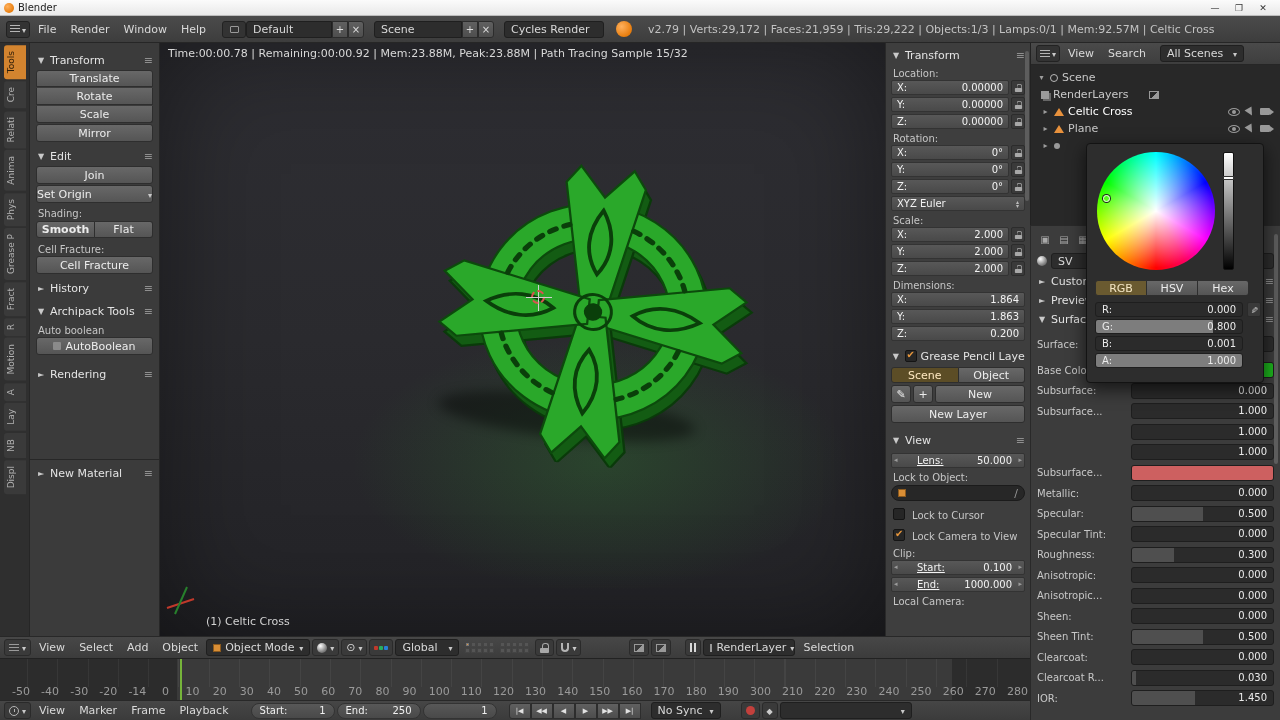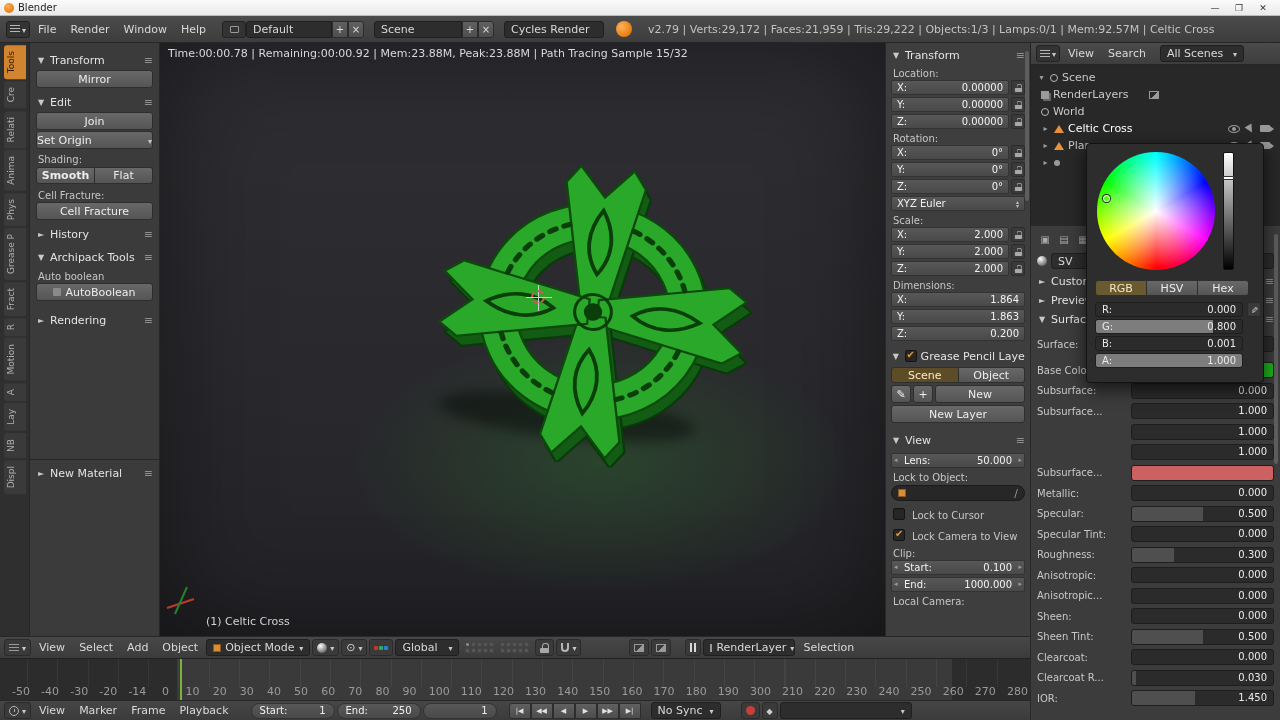--- a/index.html
+++ b/index.html
@@ -120,21 +120,21 @@
       padding:3px 5px;overflow:hidden;}
   #npanel .lbl{margin:4px 0 1px 2px;}
   .nrow{display:flex;gap:2px;margin-bottom:2px;}
   .nfield{flex:1;height:15px;background:linear-gradient(#585858,#494949);border:1px solid #333;border-radius:2px;
       display:flex;justify-content:space-between;align-items:center;padding:0 5px;font-size:10px;color:#f2f2f2;}
   .lockbtn{width:14px;height:15px;background:#3a3a3a;border:1px solid #2c2c2c;border-radius:2px;
       display:flex;align-items:center;justify-content:center;}
   .lockbtn .lock{transform:scale(.8);}
   .numwide{position:relative;height:15px;background:linear-gradient(#585858,#494949);border:1px solid #333;
       border-radius:2px;margin-bottom:2px;font-size:10px;color:#f2f2f2;}
-  .numwide .nw-l{position:absolute;left:12px;top:1px;}
+  .numwide .nw-l{position:absolute;left:25px;top:1px;text-decoration:underline;}
   .numwide .nw-v{position:absolute;right:12px;top:1px;}
   .numwide::before{content:"◂";position:absolute;left:2px;top:2px;font-size:7px;color:#9c9c9c;}
   .numwide::after{content:"▸";position:absolute;right:2px;top:2px;font-size:7px;color:#9c9c9c;}
   .gp-tabs{display:flex;margin:2px 0;}
   .gp-tabs .btn{flex:1;height:16px;border-radius:0;}
   .gp-tabs .btn:first-child{border-radius:3px 0 0 3px;}
   .gp-tabs .btn:last-child{border-radius:0 3px 3px 0;border-left-width:0;}
   .gp-tabs .btn.active{background:#5c4d26;color:#ffe9c2;}
   .toolrow{display:flex;gap:2px;margin:2px 0;}
   .sq-btn{width:20px;flex:none;}
@@ -302,20 +302,25 @@
 
         <div class="vtab">Displ</div>
       </div>
   </div>
 
   <div id="toolshelf" class="abs">
     <div class="panel-hdr">
       <span class="tri exp"></span>
       <span>Transform</span>
       <span class="dots"></span>
+    </div>
+    <div class="bgroup">
+      <div class="btn">Translate</div>
+      <div class="btn">Rotate</div>
+      <div class="btn">Scale</div>
     </div>
     <div class="btn">Mirror</div>
 
     <div class="panel-hdr">
       <span class="tri exp"></span>
       <span>Edit</span>
       <span class="dots"></span>
     </div>
     <div class="btn">Join</div>
     <div class="btn">
@@ -620,24 +625,20 @@
       <div class="orow">
         <span class="o-exp">▾</span>
         <span class="ic-circle"></span>
         <span>Scene</span>
       </div>
       <div class="orow ind">
         <span class="ic-layers"></span>
         <span>RenderLayers</span>
         <span class="photo-ic" style="margin-left:16px"></span>
       </div>
-      <div class="orow ind">
-        <span class="ic-circle"></span>
-        <span>World</span>
-      </div>
       <div class="orow ind" style="color:#fff">
         <span class="o-exp">▸</span>
         <span class="ic-tri"></span>
         <span>Celtic Cross</span>
         <span class="rgroup">
           <span class="r-eye"></span>
           <span class="r-arrow"></span>
           <span class="r-cam"></span>
         </span>
       </div>

